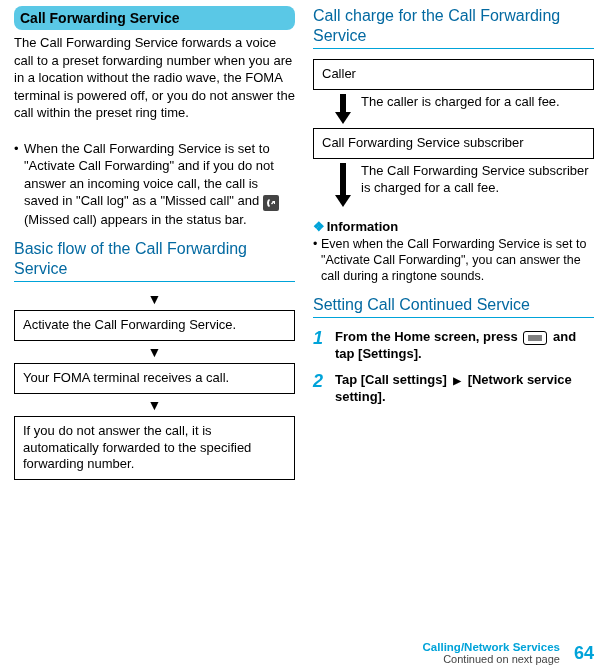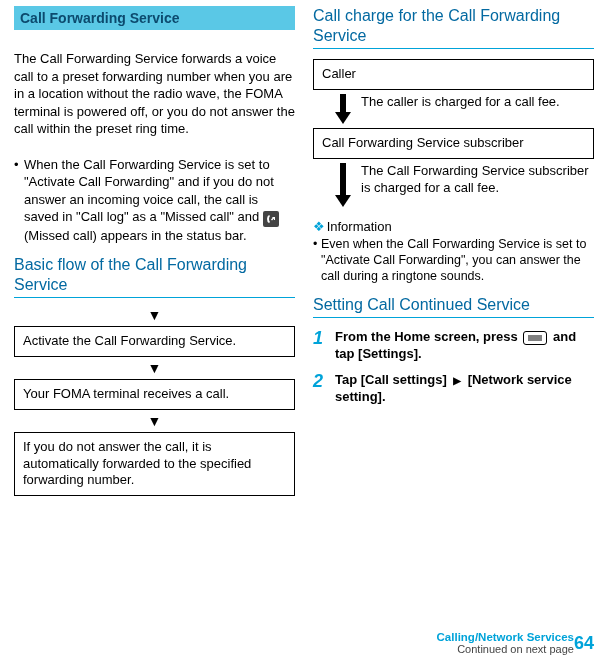--- a/index.html
+++ b/index.html
@@ -2,26 +2,26 @@
 <html><head>
 <meta charset="utf-8">
 <style>
   * { box-sizing: border-box; margin: 0; padding: 0; }
   html, body { width: 608px; height: 665px; font-family: Arial, Helvetica, sans-serif; color: #000; }
   body { position: relative; padding: 6px 14px 30px 14px; }
   .columns { display: flex; gap: 18px; }
   .col { flex: 1; min-width: 0; }
   .banner {
     background: #5ac8e6;
-    color: #0c4a6e;
+    color: #000000;
     font-weight: bold;
     font-size: 14px;
     padding: 4px 6px;
-    border-radius: 0;
-    margin-bottom: 20px;
+    border-radius: 8px;
+    margin-bottom: 4px;
   }
   .body-text { font-size: 13px; line-height: 1.35; }
   .body-text p { margin-bottom: 18px; }
   .bullet { display: flex; font-size: 13px; line-height: 1.35; }
   .bullet .dot { flex: 0 0 10px; }
   .status-icon {
     display: inline-flex; align-items:center; justify-content:center;
     width: 16px; height: 16px; background: #444; color:#fff;
     font-size:10px; line-height:1; vertical-align: -3px; border-radius:2px;
   }
@@ -44,36 +44,36 @@
   .flow-arrow { text-align: center; font-size: 14px; line-height: 1; margin: 4px 0; }
   .charge-box {
     border: 1.5px solid #000;
     padding: 6px 8px;
     font-size: 13px;
     line-height: 1.3;
   }
   .charge-row { display: flex; align-items: flex-start; padding: 4px 0 4px 18px; }
   .charge-row .arrow-col { width: 24px; display:flex; justify-content:center; }
   .charge-row .txt { flex:1; font-size:13px; line-height:1.3; padding-left:6px; }
-  .info-head { font-size:13px; font-weight:normal; margin-top:8px; }
+  .info-head { font-size:13px; font-weight:bold; margin-top:8px; }
   .clover { color:#00a3d9; margin-right:2px; }
   .info-bullet { display:flex; font-size:12.5px; line-height:1.3; margin-top:2px;}
   .info-bullet .dot { flex:0 0 8px; }
   .step { display:flex; margin-bottom:8px; }
   .step-num { font-size:18px; font-weight:bold; color:#00a3d9; width:22px; flex:0 0 22px; font-style:italic; }
   .step-body { font-size:13px; font-weight:bold; line-height:1.35; }
   .step-body .key-icon {
     display:inline-flex; align-items:center; justify-content:center;
     width:24px; height:14px; border:1px solid #000; border-radius:3px;
     font-size:10px; vertical-align:-1px; margin:0 2px; font-weight:normal;
   }
   .step-body .tri { font-size:10px; margin:0 3px; }
   .footer {
-    position:absolute; bottom:10px; right:14px; display:flex; align-items:center;
-    font-size:11px; gap:0;justify-content:space-between;
+    position:absolute; bottom:0; right:14px; display:flex; align-items:center;
+    font-size:11px; gap:14px;justify-content:space-between;
   }
   .footer .svc { color:#00a3d9; font-weight:bold; font-size:11.5px; }
   .footer .pg { color:#00a3d9; font-weight:bold; font-size:18px; }
   .footer .cont { color:#444; }
 </style>
 </head>
 <body>
 
 <div class="columns">
 

